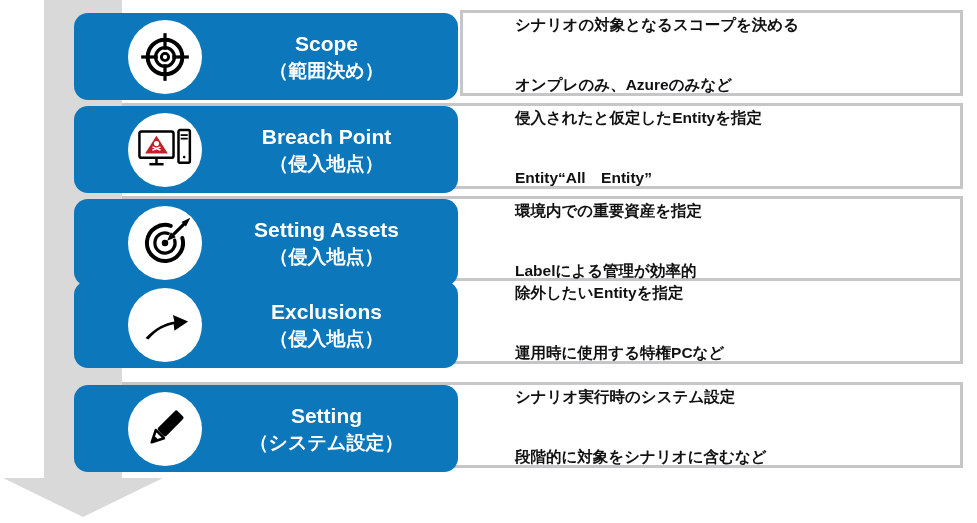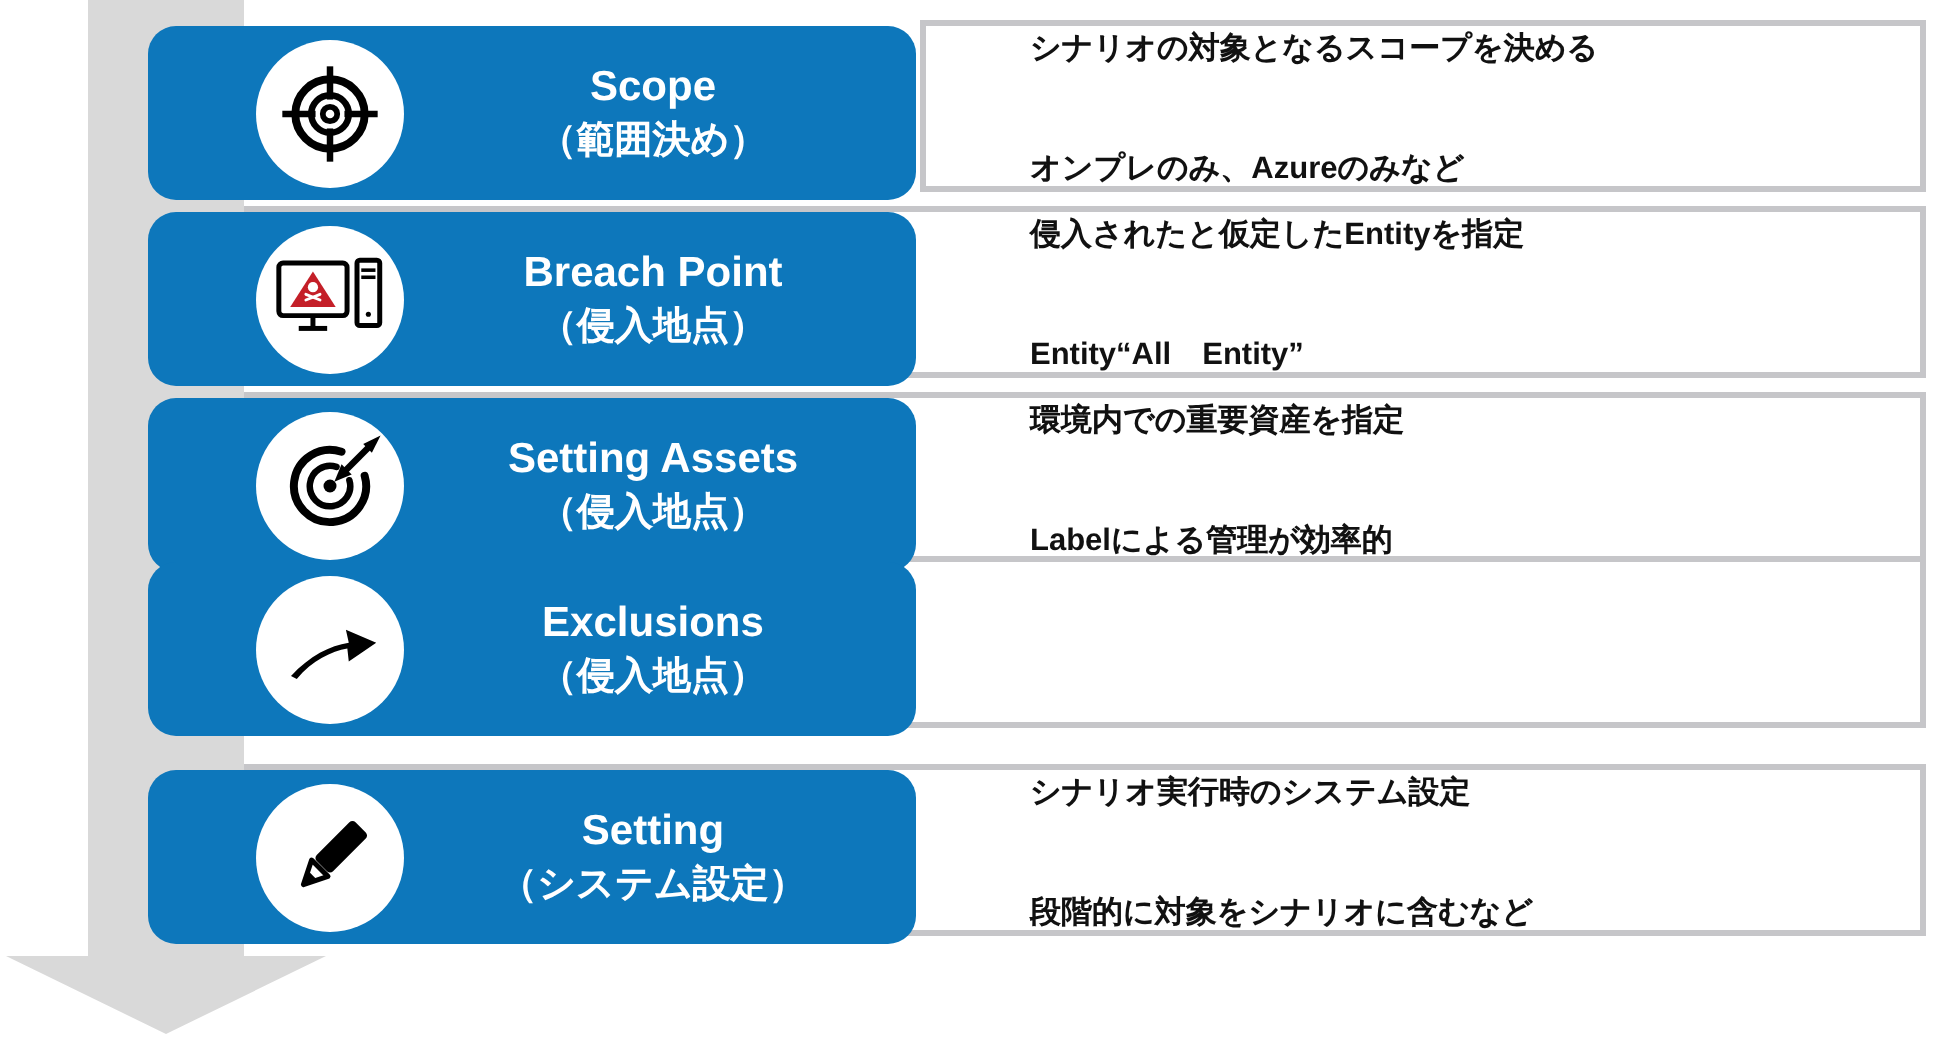--- a/index.html
+++ b/index.html
@@ -175,20 +175,24 @@
           <svg width="52" height="52" viewBox="-36 -36 72 72">
             <path d="M -27,18 C -14,4 0,-3 13,-5 L 11,-14 L 32,-5 L 13,8 L 12,-1 C 1,1 -12,7 -23,20 Z" fill="#000"></path>
           </svg>
         </span>
       </div>
       <div class="title-block">
         <span class="title-en">Exclusions</span>
         <span class="title-ja">（侵入地点）</span>
       </div>
     </div>
+    <div class="desc-text">
+      <span>除外したいEntityを指定</span>
+      <span>運用時に使用する特権PCなど</span>
+    </div>
   </div>
 
   <div class="row" style="top:385px">
     <div class="desc-panel"></div>
     <div class="step-header">
       <div class="icon-circle">
         <span>
           <svg width="52" height="52" viewBox="-36 -36 72 72">
             <g transform="rotate(45)">
               <rect x="-8" y="-30" width="16" height="38" rx="3" fill="#000"></rect>

